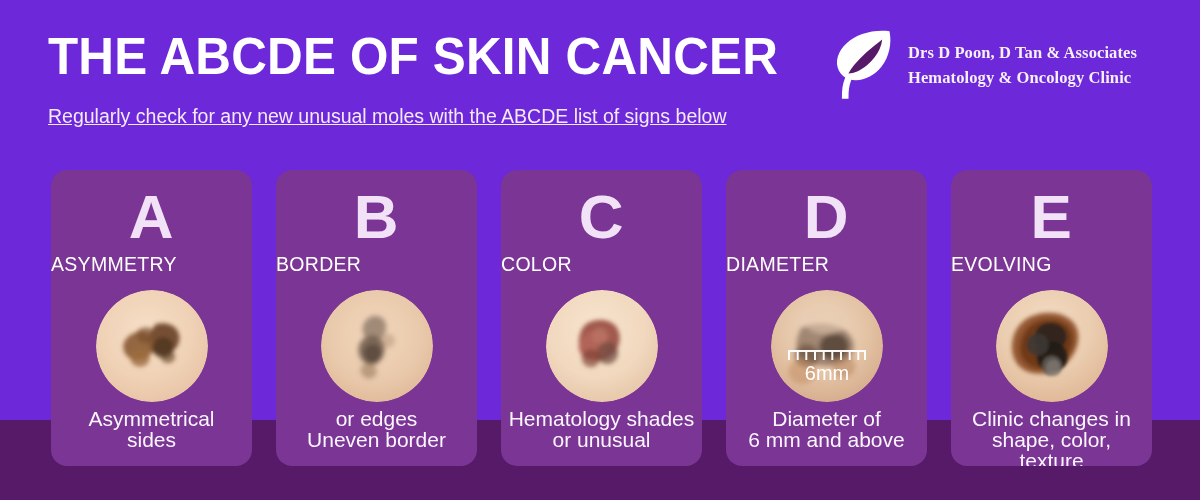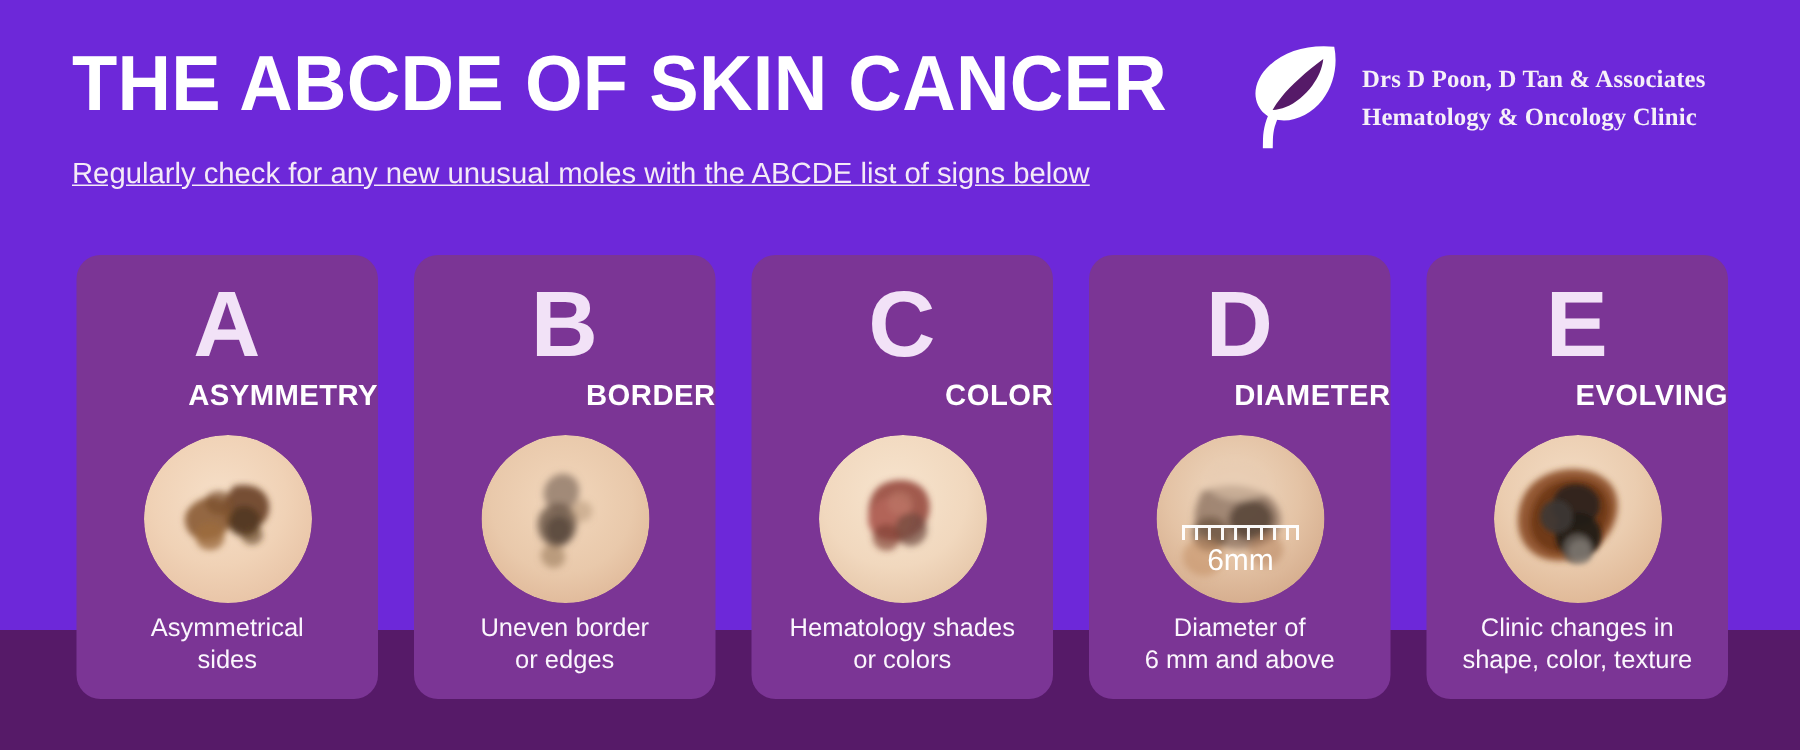--- a/index.html
+++ b/index.html
@@ -130,24 +130,24 @@
     color: #F2E2F7;
     font-stretch: condensed;
     letter-spacing: 0.5px;
   }
 
   .card-label {
     position: absolute;
     left: 0;
     top: 82px;
     width: 100%;
-    text-align: right;
+    text-align: left;
     font-size: 19.5px;
     line-height: 24px;
-    font-weight: 700;
+    font-weight: 400;
     color: #FFFFFF;
     letter-spacing: 0.3px;
   }
 
   .mole-wrap {
     position: absolute;
     left: 50%;
     top: 120px;
     transform: translateX(-50%);
     width: 112px;
@@ -157,21 +157,21 @@
   }
 
   .mole-wrap svg { display: block; width: 112px; height: 112px; }
 
   .card-desc {
     position: absolute;
     left: 6px;
     right: 6px;
     top: 238px;
     text-align: center;
-    font-size: 17px;
+    font-size: 21px;
     line-height: 21px;
     font-weight: 400;
     color: #FBF6FD;
   }
 
   .card-desc .ln { display: block; }
 </style>
 </head>
 <body>
 
@@ -249,22 +249,22 @@
           <g filter="url(#blurB)">
             <path fill="#8D7868" opacity="0.8" d="M52 26c7-1 12 3 13 9 1 7-3 13-9 15-6 2-12-1-14-7-2-7 2-15 10-17Z"></path>
             <path fill="#6E5B4B" opacity="0.85" d="M48 46c7-2 13 2 15 9 2 8-2 16-9 19-7 2-14-2-16-10-2-8 2-16 10-18Z"></path>
             <path fill="#57483C" opacity="0.8" d="M50 54c5-1 9 2 10 7 1 6-2 11-7 12-5 1-9-2-10-8-1-5 2-10 7-11Z"></path>
             <path fill="#9A7A5C" opacity="0.6" d="M44 74c4-2 9 0 11 4 2 4 0 9-4 10-5 2-9-1-11-5-1-4 0-8 4-9Z"></path>
             <path fill="#A98A6A" opacity="0.45" d="M66 44c4-1 7 2 8 6 0 4-3 8-7 8-4 0-7-3-7-7 0-4 3-7 6-7Z"></path>
           </g>
         </svg>
       </div>
       <div class="card-desc">
+        <span class="ln">or edges</span>
         <span class="ln">Uneven border</span>
-        <span class="ln">or edges</span>
       </div>
     </div>
 
     <div class="card">
       <div class="card-letter">C</div>
       <div class="card-label">COLOR</div>
       <div class="mole-wrap">
         <svg viewBox="0 0 112 112" xmlns="http://www.w3.org/2000/svg">
           <defs>
             <radialGradient id="skinC" cx="45%" cy="35%" r="72%">
@@ -281,21 +281,21 @@
             <path fill="#9A4F43" opacity="0.92" d="M44 32c10-4 22-2 27 6 5 8 3 19-4 26-6 6-15 8-23 5-8-3-12-11-11-20 1-8 4-14 11-17Z"></path>
             <path fill="#B5655A" opacity="0.85" d="M40 44c7-4 16-3 20 3 4 6 3 14-2 19-5 5-13 6-19 2-6-4-8-11-5-17 1-3 3-5 6-7Z"></path>
             <path fill="#6F4A3E" opacity="0.7" d="M60 52c6-1 11 3 12 9 1 6-3 12-9 13-6 1-11-3-12-9-1-7 3-12 9-13Z"></path>
             <path fill="#7E3F33" opacity="0.65" d="M42 60c5-2 10 1 12 6 1 5-2 10-7 11-5 1-10-2-11-7-1-5 1-9 6-10Z"></path>
             <path fill="#C07E6C" opacity="0.55" d="M52 38c5-1 9 2 10 6 1 5-2 9-7 9-5 1-9-2-9-7 0-4 2-7 6-8Z"></path>
           </g>
         </svg>
       </div>
       <div class="card-desc">
         <span class="ln">Hematology shades</span>
-        <span class="ln">or colors</span>
+        <span class="ln">or unusual</span>
       </div>
     </div>
 
     <div class="card">
       <div class="card-letter">D</div>
       <div class="card-label">DIAMETER</div>
       <div class="mole-wrap">
         <svg viewBox="0 0 112 112" xmlns="http://www.w3.org/2000/svg">
           <defs>
             <radialGradient id="skinD" cx="46%" cy="36%" r="72%">

